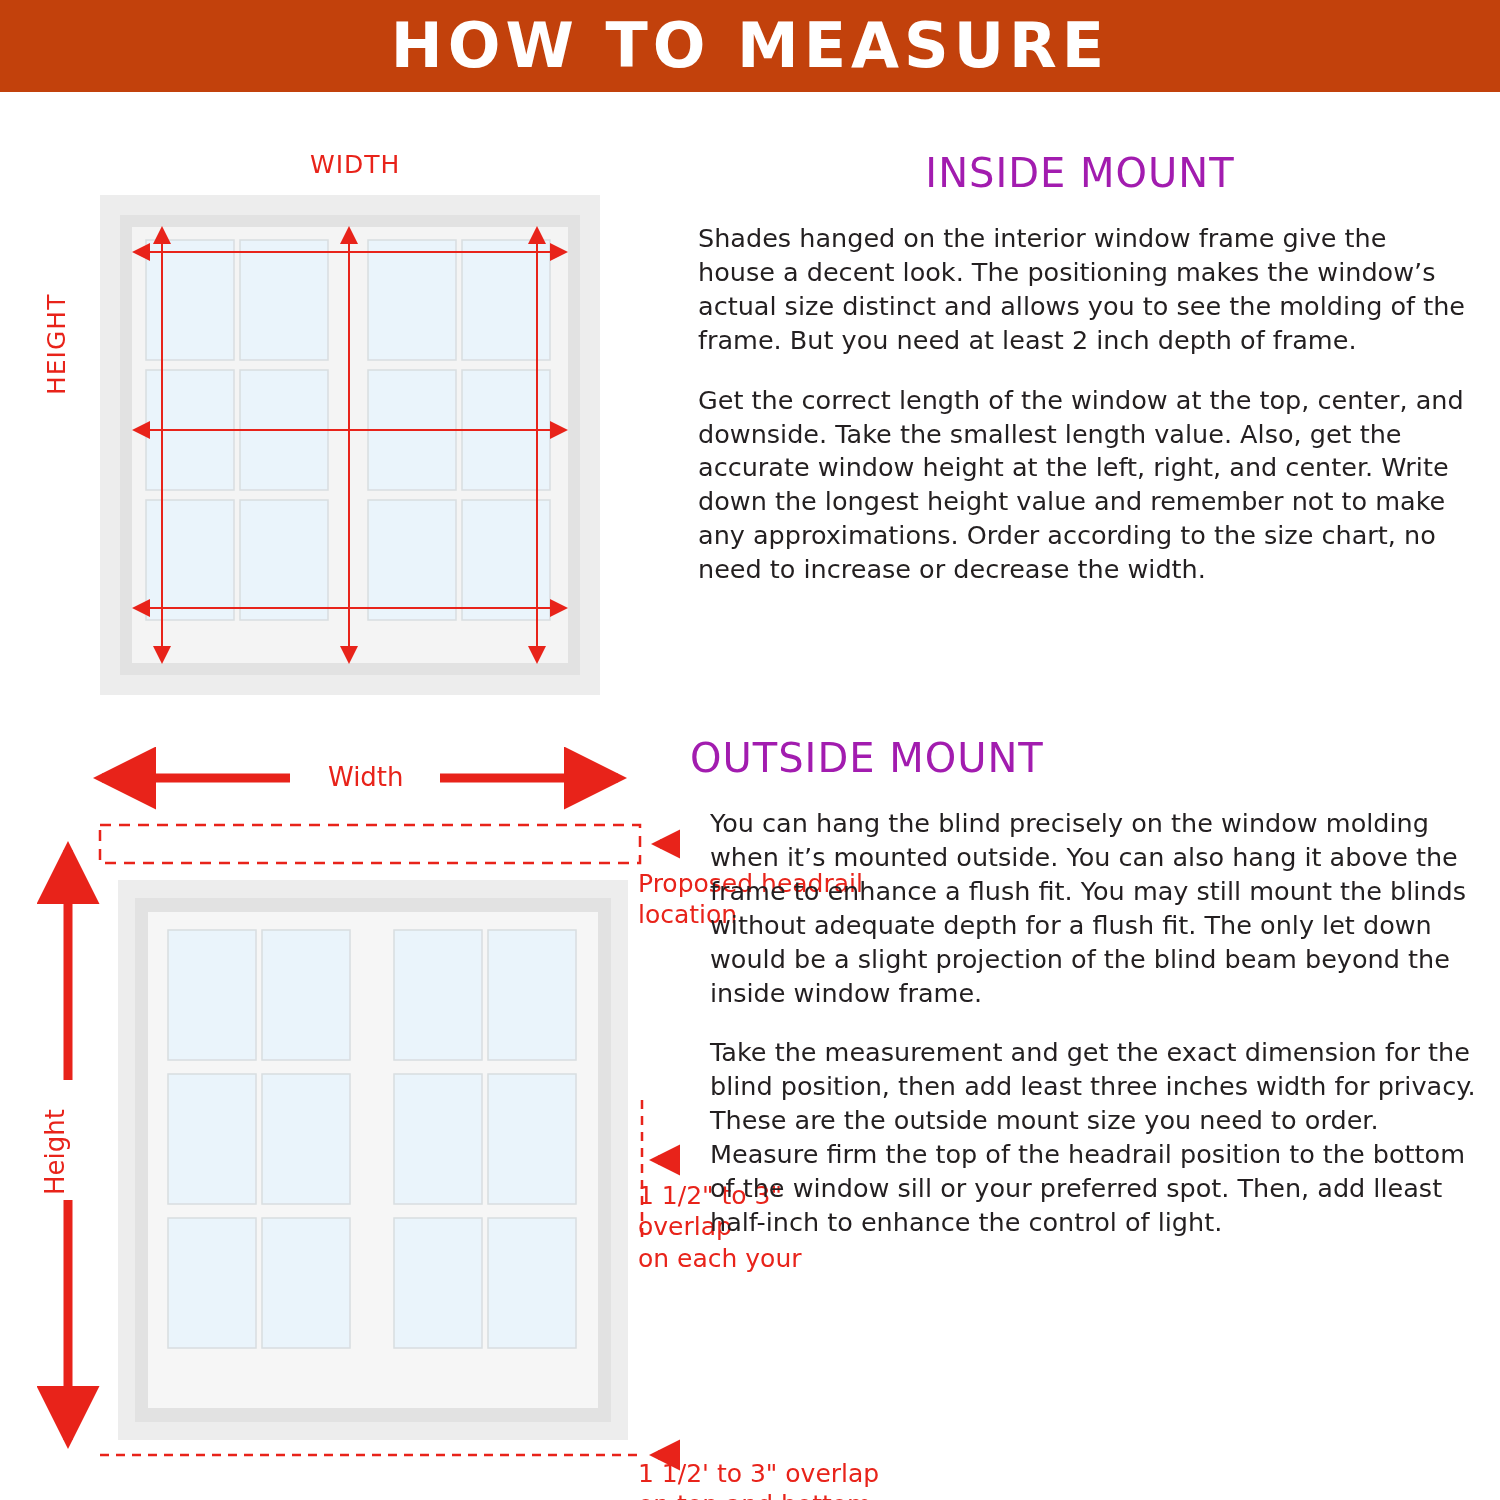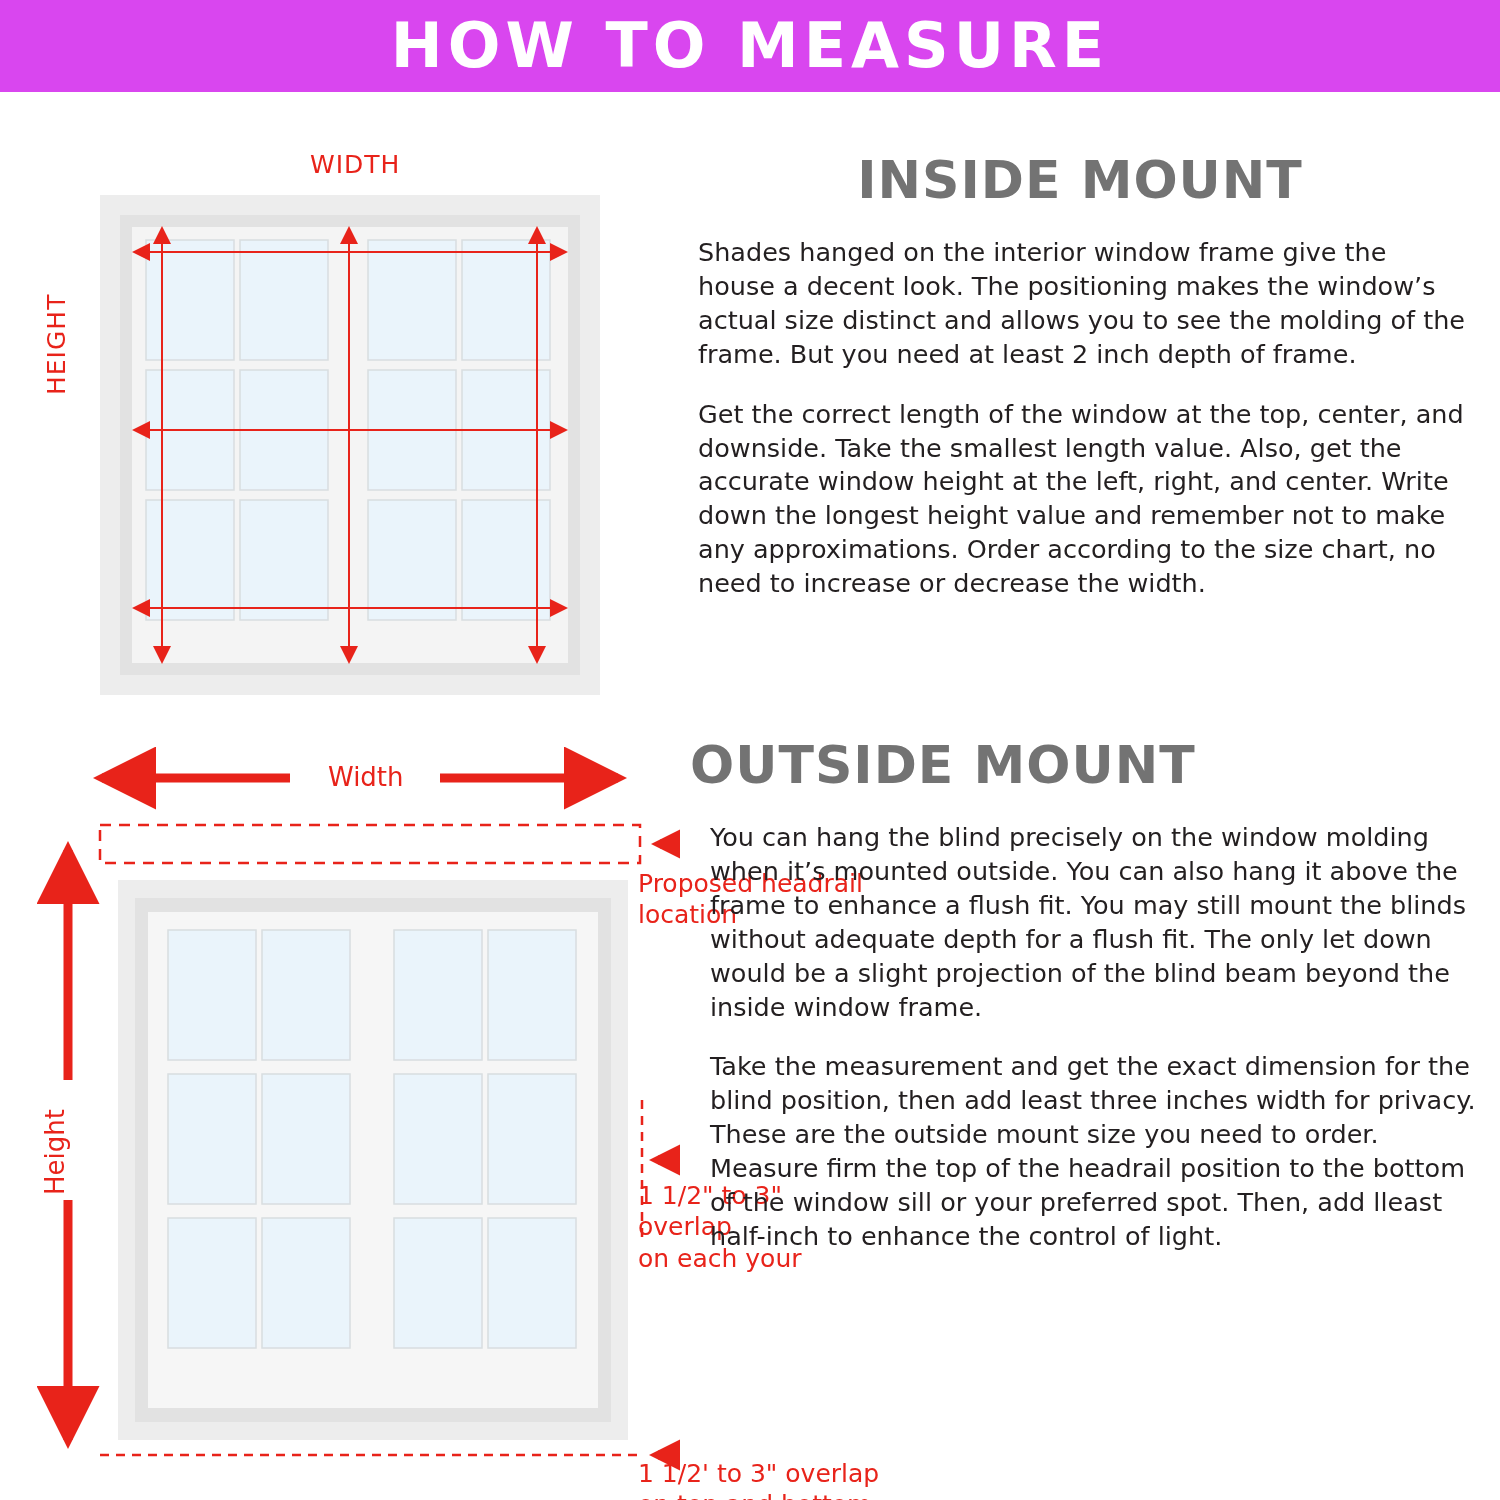--- a/index.html
+++ b/index.html
@@ -14,21 +14,21 @@
     overflow: hidden;
     position: relative;
   }
 
   
   .header {
     position: absolute;
     left: 0; top: 0;
     width: 1500px;
     height: 92px;
-    background: #d946ef;
+    background: #c2410c;
     display: flex;
     align-items: center;
     justify-content: center;
   }
   .header-title {
     color: #ffffff;
     font-size: 62px;
     font-weight: bold;
     letter-spacing: 5px;
     font-family: "DejaVu Sans", sans-serif;
@@ -37,23 +37,23 @@
   }
 
   
   .right-col {
     position: absolute;
     left: 690px;
     top: 150px;
     width: 780px;
   }
   .section-title {
-    color: #737373;
-    font-size: 52px;
-    font-weight: bold;
+    color: #a21caf;
+    font-size: 40px;
+    font-weight: normal;
     letter-spacing: 1px;
     margin: 0 0 26px 0;
     font-family: "DejaVu Sans", sans-serif;
   }
   .section-title.inside { text-align: center; }
   .section-title.outside { }
   .body-text {
     color: #231F20;
     font-size: 25.5px;
     line-height: 1.33;

